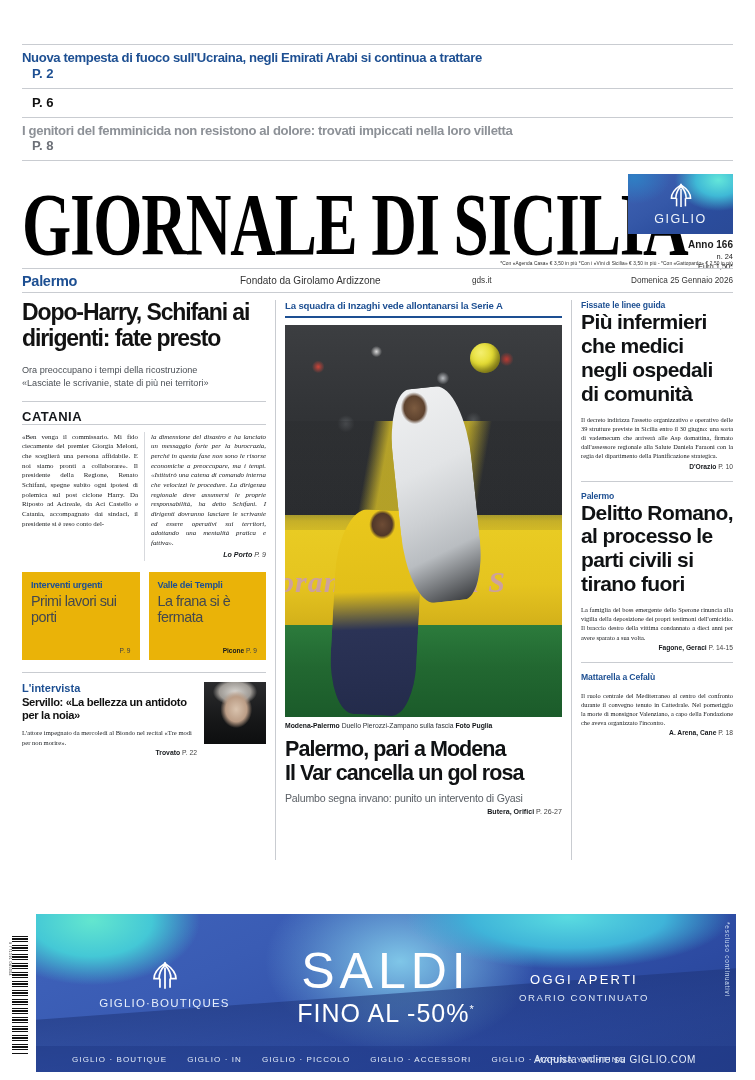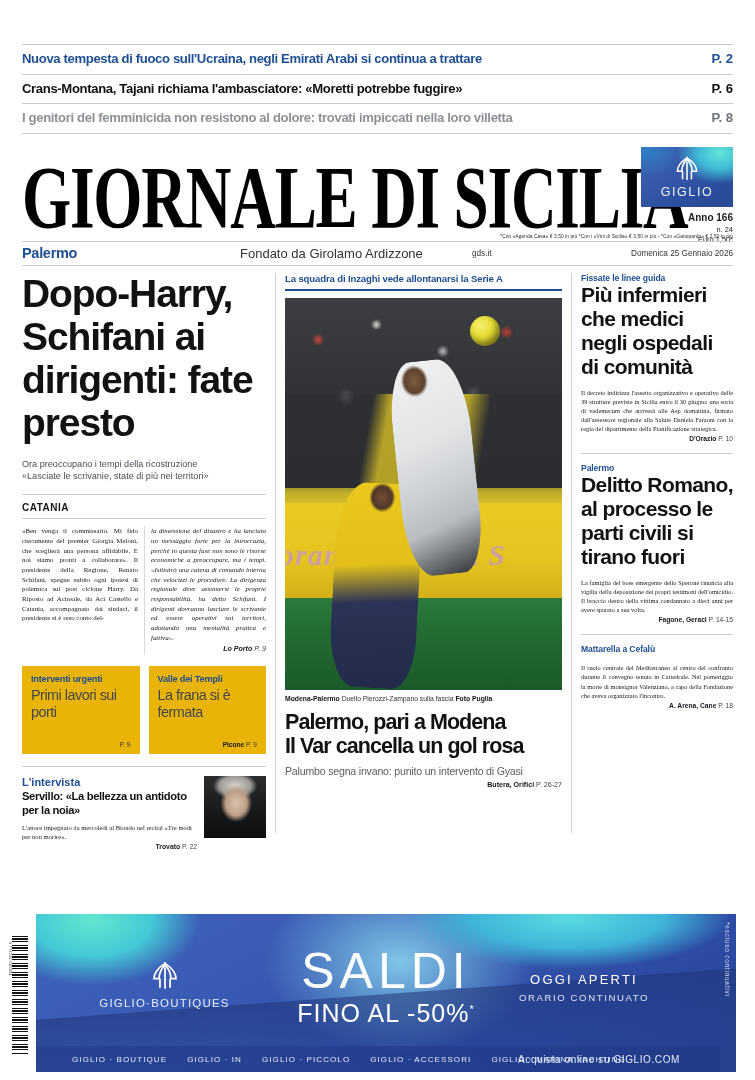--- a/index.html
+++ b/index.html
@@ -11,20 +11,21 @@
     overflow: hidden;
   }
   .page { position: relative; width: 755px; height: 1080px; background:#fff; }
 
   
   .teasers { padding: 0 22px; margin-top: 44px; }
   .teaser {
     display: flex; align-items: baseline; justify-content: space-between;
     border-bottom: 1px solid #c9ccd1;
     padding: 6px 0 7px 0;
+    flex-direction: column;
   }
   .teaser:first-child { border-top: 1px solid #c9ccd1; }
   .teaser-text { font-weight: bold; font-size: 13.1px; letter-spacing: -0.35px; line-height: 1.12; }
   .teaser-page { font-weight: bold; font-size: 13.1px; white-space: nowrap; padding-left: 10px; }
   .t-blue .teaser-text, .t-blue .teaser-page { color: #1d4f92; }
   .t-black .teaser-text, .t-black .teaser-page { color: #111; }
   .t-gray .teaser-text { color: #8d9197; }
   .t-gray .teaser-page { color: #6d7178; }
 
   
@@ -36,21 +37,21 @@
     letter-spacing: -1.2px;
     line-height: 76px;
     color: #000;
     transform: scaleY(1.42) scaleX(1.02);
     transform-origin: left top;
     margin-top: 2px;
     white-space: nowrap;
   }
   .giglio-badge {
     position: absolute; right: 22px; top: 4px;
-    width: 92px; height: 60px;
+    width: 105px; height: 60px;
     background:
       radial-gradient(ellipse 70px 50px at 86% 10%, #63e6da 0%, #3fb9d6 32%, rgba(63,185,214,0) 62%),
       radial-gradient(ellipse 60px 44px at 6% 6%, #2f7fc4 0%, rgba(47,127,196,0) 60%),
       linear-gradient(150deg, #3f63b5 0%, #3558a8 42%, #2b4d9d 70%, #2a4a97 100%);
     display: flex; flex-direction: column; align-items: center; justify-content: center;
     overflow: hidden;
   }
   .giglio-mark { width: 30px; height: 28px; margin-bottom: 2px; }
   .giglio-word {
     color: #eef4fb; font-size: 12.5px; letter-spacing: 1.6px; font-weight: 300;
@@ -65,44 +66,44 @@
     font-size: 4.8px; color: #2a2a2a; white-space: nowrap; letter-spacing: 0.1px;
   }
 
   
   .editionbar {
     margin: 0 22px; margin-top: 20px;
     border-top: 1px solid #c9ccd1; border-bottom: 1px solid #c9ccd1;
     height: 25px; display: flex; align-items: center; position: relative;
   }
   .edition-city { color:#1d4f92; font-weight: bold; font-size: 14.5px; letter-spacing:-0.3px; }
-  .edition-founder { position:absolute; left: 218px; font-size: 13px; color:#333; }
+  .edition-founder { position:absolute; left: 218px; font-size: 10px; color:#333; }
   .edition-site { position:absolute; left: 450px; font-size: 8.2px; color:#333; }
   .edition-date { position:absolute; right: 0; font-size: 8.2px; color:#333; }
 
   
   .grid {
     display: flex; margin: 7px 22px 0 22px; height: 560px;
   }
   .col-left  { width: 253px; padding-right: 9px; }
   .col-mid   { width: 297px; padding: 0 9px; border-left:1px solid #c9ccd1; border-right:1px solid #c9ccd1; }
   .col-right { width: 161px; padding-left: 9px; }
 
   
   .lead-head {
-    font-size: 39px; font-weight: bold; line-height: 1.10;
+    font-size: 23px; font-weight: bold; line-height: 1.10;
     letter-spacing: -1.1px; color: #121212;
   }
   .lead-sub {
     margin-top: 13px; font-size: 9.1px; line-height: 1.42; color: #4a4f55;
   }
   .lead-rule { border-bottom: 1px solid #c9ccd1; margin-top: 11px; }
   .kicker-cat {
-    font-size: 10px; font-weight: bold; letter-spacing: 0.5px;
-    color:#15181c; margin-top: 7px; padding-bottom:5px; border-bottom:1px solid #c9ccd1;
+    font-size: 13px; font-weight: bold; letter-spacing: 0.5px;
+    color:#15181c; margin-top: 7px; border-bottom:1px solid #c9ccd1;
   }
   .body2col { display:flex; margin-top: 7px; }
   .bodycol { width: 50%; font-family:"Liberation Serif", serif;
              font-size: 6.9px; line-height: 1.40; text-align: justify; color:#16181b; }
   .bodycol.first { padding-right: 6px; }
   .bodycol.second { padding-left: 6px; border-left:1px solid #d7d9dd;font-style:italic; }
   .byline { text-align: right; margin-top: 3px; font-family:"Liberation Sans",sans-serif; font-size: 7.1px; }
   .byline b { color:#15181c; }
   .byline span { color:#444; }
 
@@ -252,40 +253,39 @@
   }
   .ad-saldi .small sup { font-size: 11px; vertical-align: super; }
   .ad-open { position:absolute; right: 62px; top: 58px; text-align:center; width: 180px; }
   .ad-open .o1 { color:#fff; font-size: 13px; letter-spacing: 2.2px; }
   .ad-open .o2 { color:#dfe8f6; font-size: 9.6px; letter-spacing: 1.6px; margin-top: 5px; }
   .ad-vert {
     position:absolute; right: 5px; top: 8px; writing-mode: vertical-rl;
     color:#cfe0f4; font-size: 6.4px; letter-spacing: 0.8px;
   }
   .ad-footer {
-    position:absolute; left:0; right:16px; bottom: 0; height: 26px;
+    position:absolute; left:0; right:0; bottom: 0; height: 26px;
     background: rgba(28,52,128,0.42);
     display:flex; align-items:center;
   }
   .ad-brands { display:flex; gap: 20px; padding-left: 36px; }
   .ad-brands span { color:#e4ecf9; font-size: 8px; letter-spacing: 1.1px; }
   .ad-shop { position:absolute; right: 40px; color:#e4ecf9; font-size: 10px; letter-spacing: 0.6px; }
 </style>
 </head>
 <body>
 
 <div class="page">
 
   <div class="teasers">
     <div class="teaser t-blue">
       <div class="teaser-text">Nuova tempesta di fuoco sull'Ucraina, negli Emirati Arabi si continua a trattare</div>
       <div class="teaser-page">P. 2</div>
     </div>
     <div class="teaser t-black">
-      <div class="teaser-text">Crans-Montana, Tajani richiama l'ambasciatore: «Moretti potrebbe fuggire»</div>
       <div class="teaser-page">P. 6</div>
     </div>
     <div class="teaser t-gray">
       <div class="teaser-text">I genitori del femminicida non resistono al dolore: trovati impiccati nella loro villetta</div>
       <div class="teaser-page">P. 8</div>
     </div>
   </div>
 
   <div class="masthead">
     <div class="logotype">GIORNALE DI SICILIA</div>

